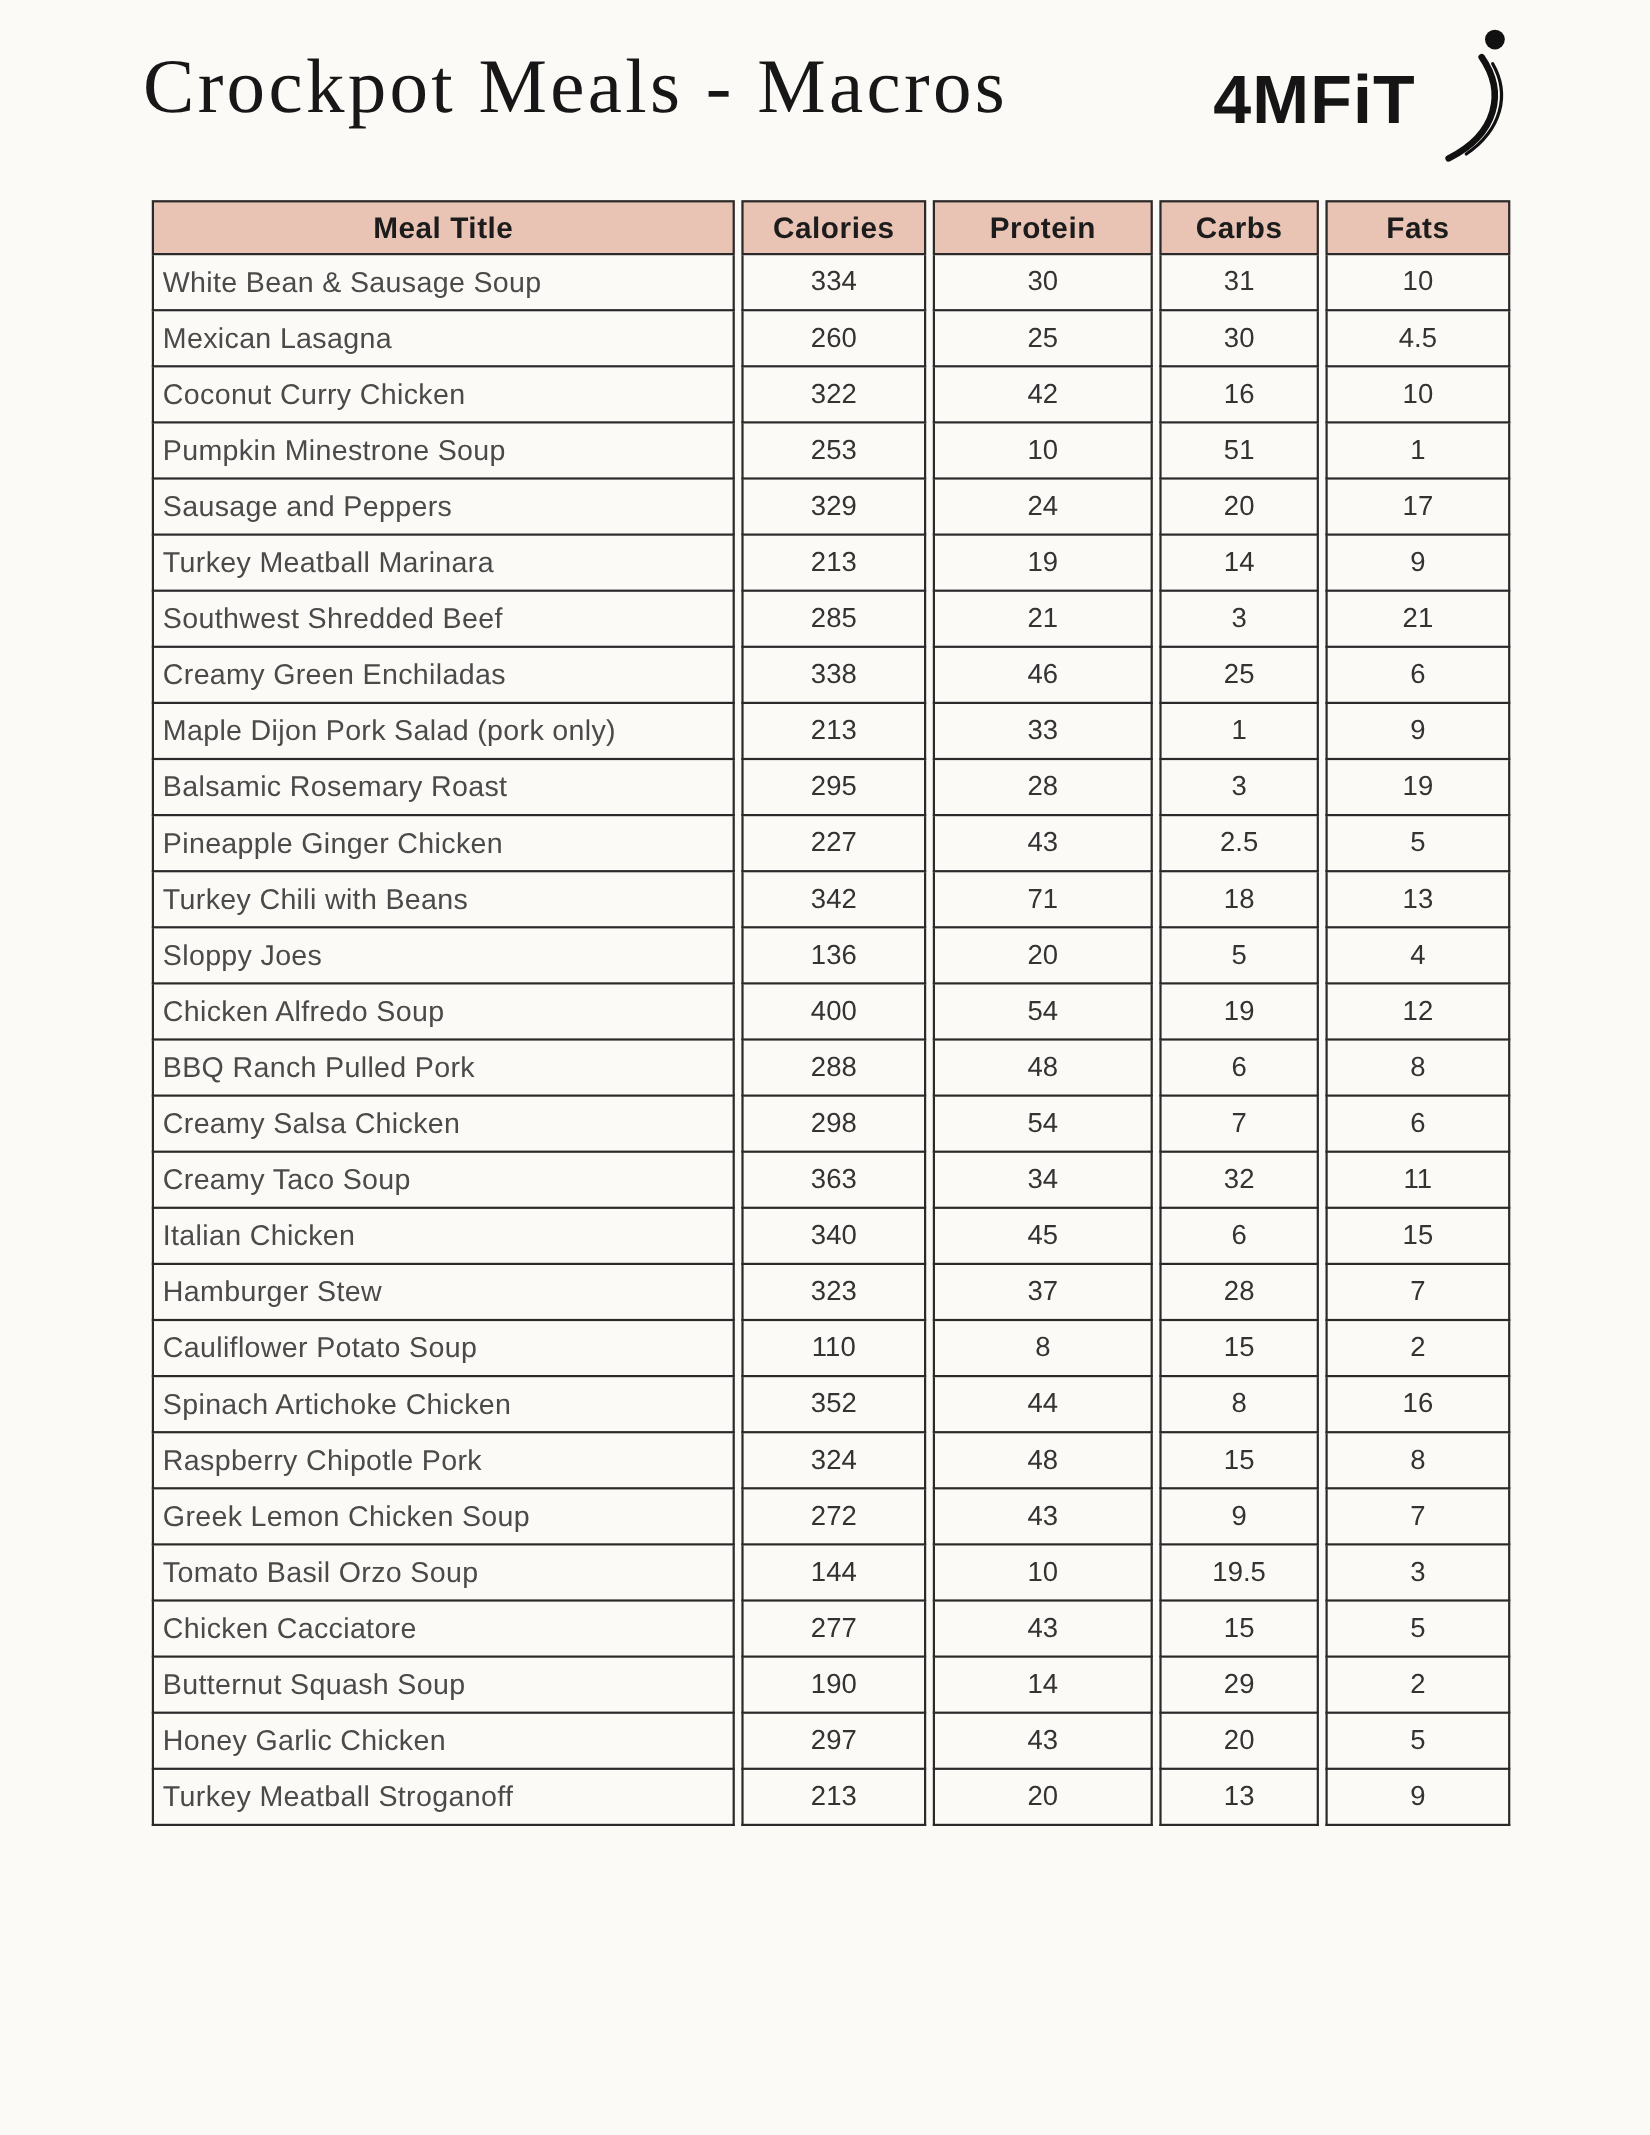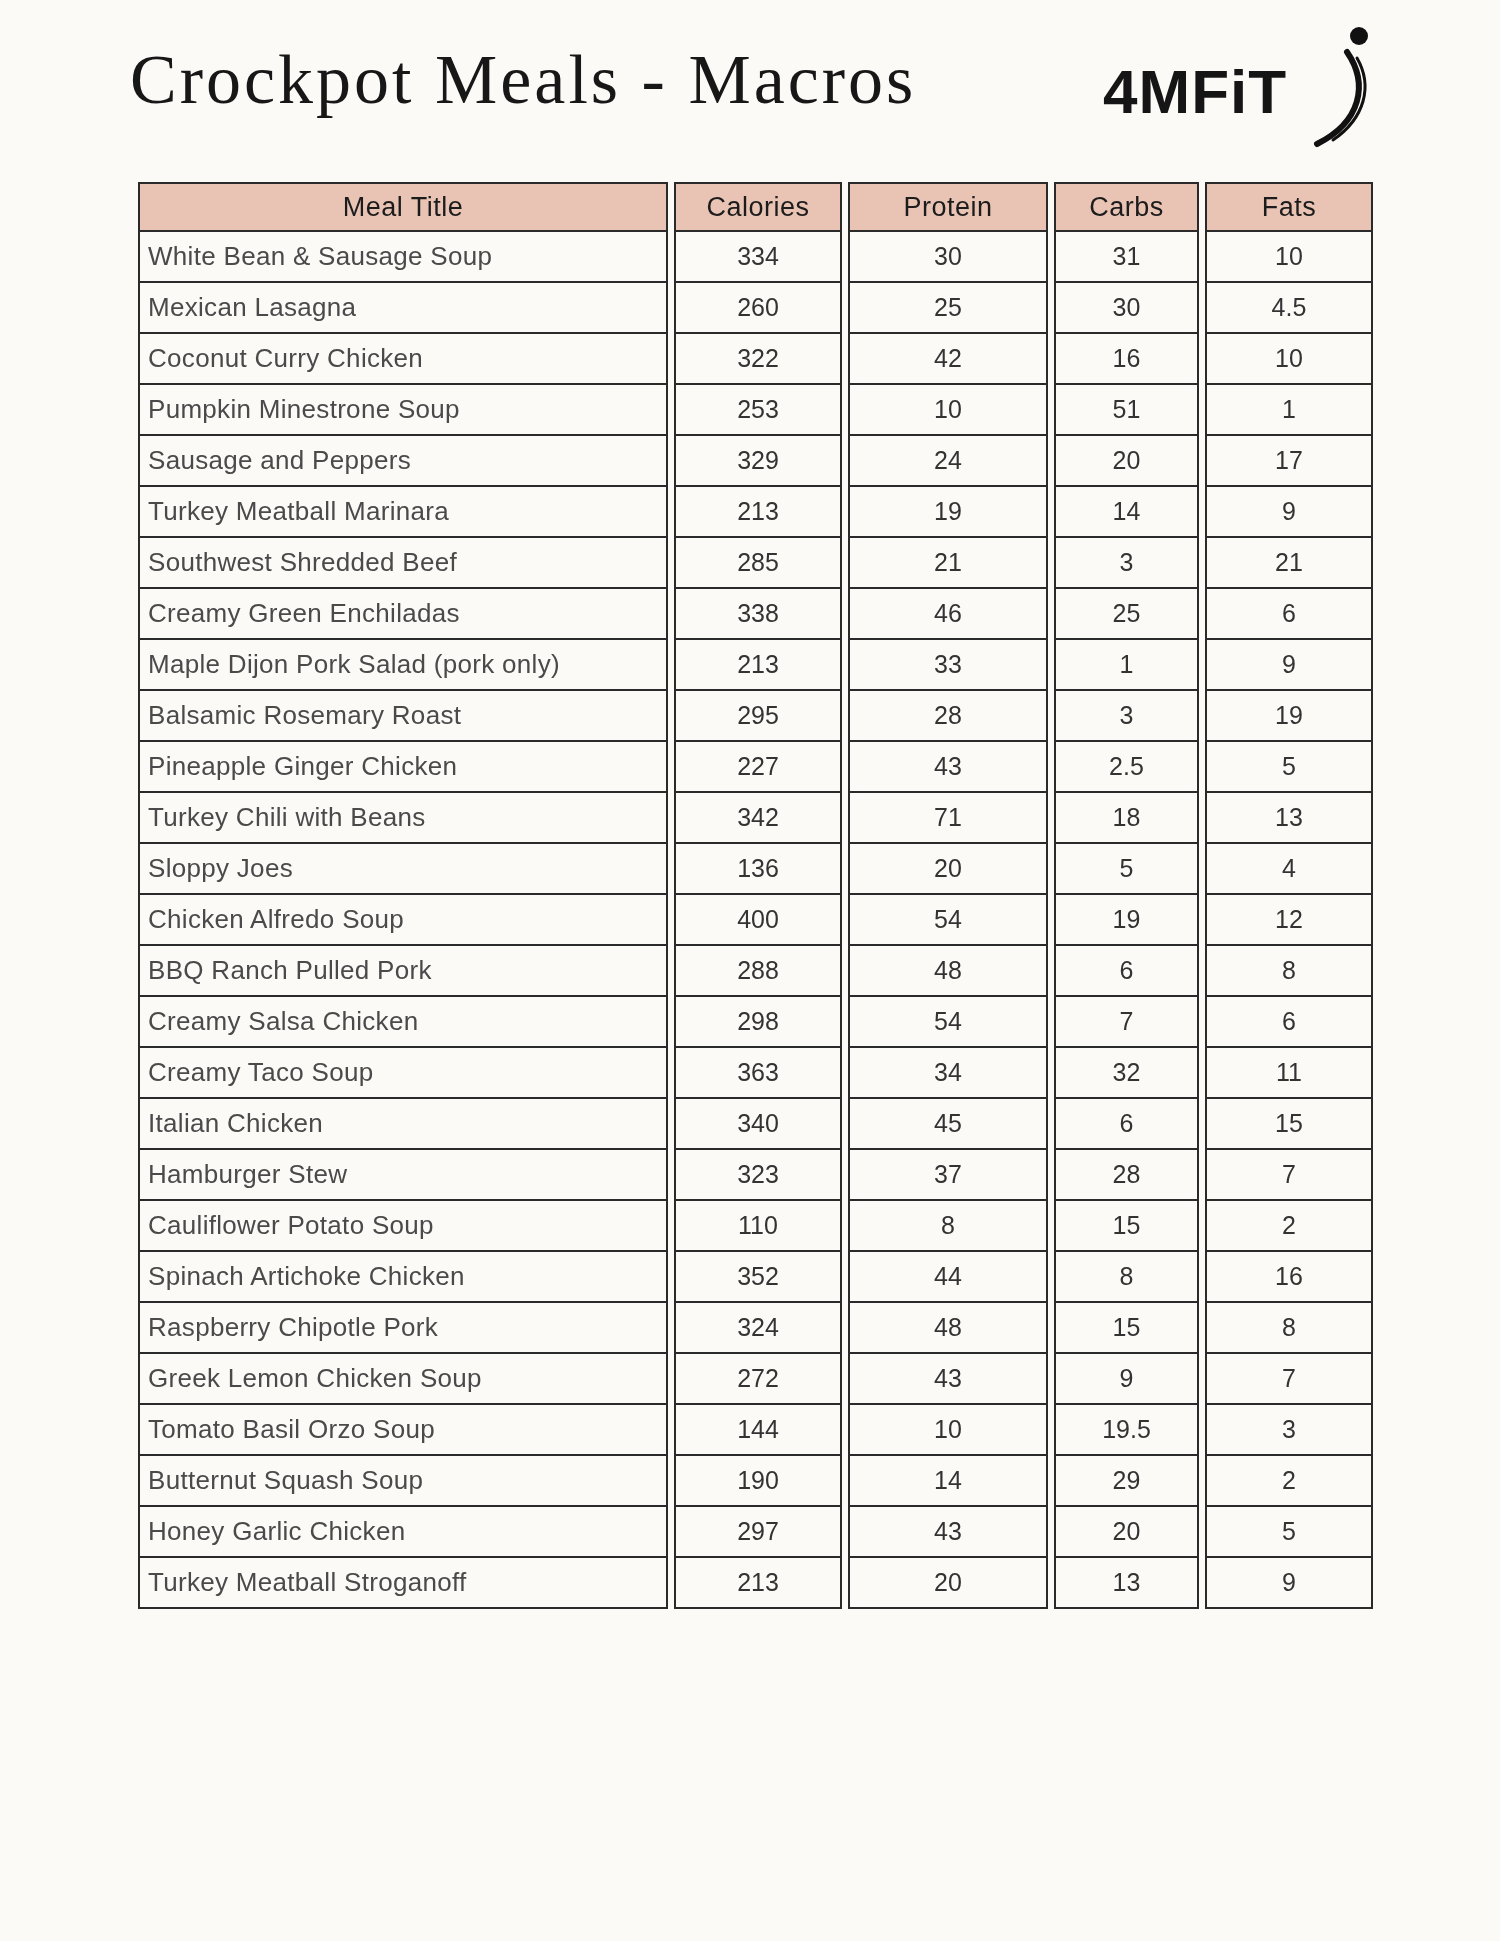--- a/index.html
+++ b/index.html
@@ -68,21 +68,21 @@
   col.c-meal{width:530px;}
   col.c-cal{width:168px;}
   col.c-pro{width:200px;}
   col.c-carb{width:145px;}
   col.c-fat{width:168px;}
   th{
     background:var(--header_bg);
     border:2px solid var(--border);
     height:50px;
     font-size:27px;
-    font-weight:400;
+    font-weight:700;
     color:#1c1c1c;
     text-align:center;
     vertical-align:middle;
     letter-spacing:0.5px;
   }
   td{
     border-left:2px solid var(--border);
     border-right:2px solid var(--border);
     border-bottom:2px solid var(--border);
     height:51px;
@@ -326,20 +326,27 @@
     </tr>
 
     <tr>
       <td class="meal">Tomato Basil Orzo Soup</td>
       <td class="num">144</td>
       <td class="num">10</td>
       <td class="num">19.5</td>
       <td class="num">3</td>
     </tr>
 
+    <tr>
+      <td class="meal">Chicken Cacciatore</td>
+      <td class="num">277</td>
+      <td class="num">43</td>
+      <td class="num">15</td>
+      <td class="num">5</td>
+    </tr>
 
     <tr>
       <td class="meal">Butternut Squash Soup</td>
       <td class="num">190</td>
       <td class="num">14</td>
       <td class="num">29</td>
       <td class="num">2</td>
     </tr>
 
     <tr>

